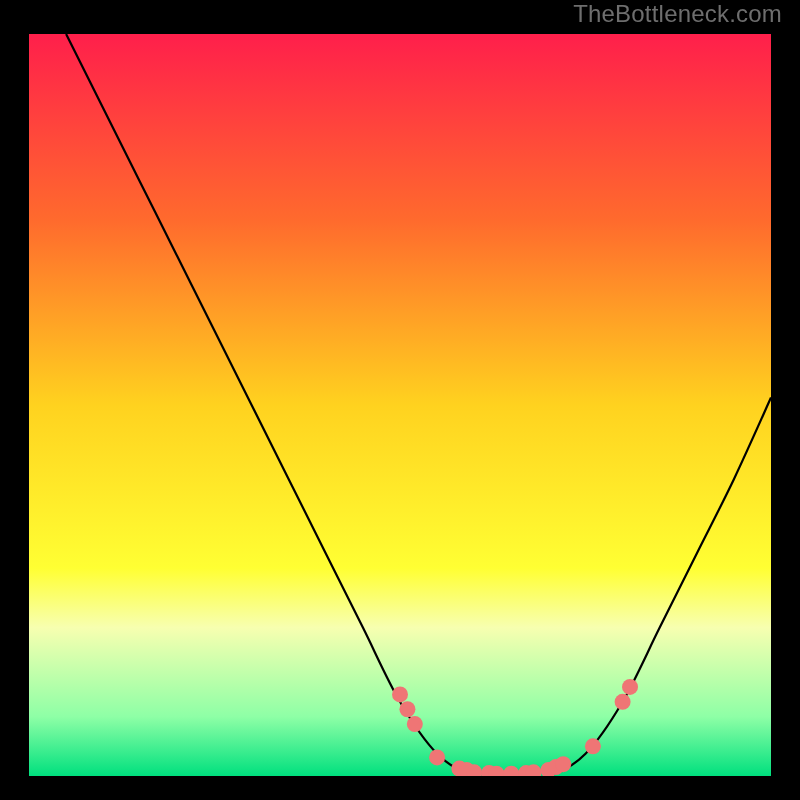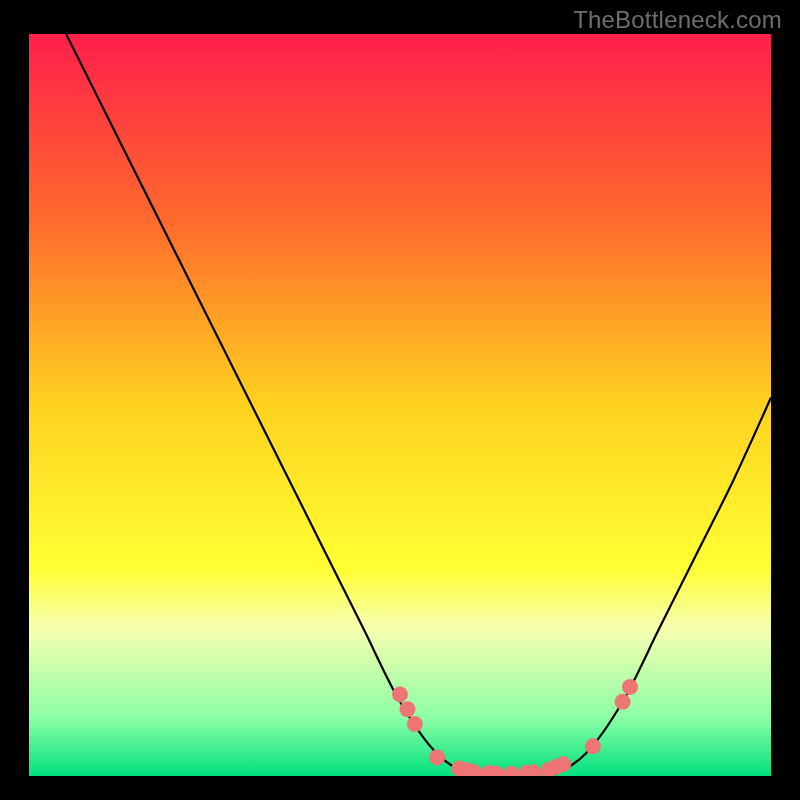--- a/index.html
+++ b/index.html
@@ -5,21 +5,21 @@
   * { margin: 0; padding: 0; box-sizing: border-box; }
   html, body { width: 800px; height: 800px; overflow: hidden; background: #000; }
   .frame {
     width: 800px;
     height: 800px;
     background: #000;
     position: relative;
   }
   .watermark {
     position: absolute;
-    top: 6px;
+    top: 0;
     right: 18px;
     font-family: Arial, Helvetica, sans-serif;
     font-size: 24px;
     color: #6e6e6e;
     font-weight: 500;
     letter-spacing: 0.2px;
     margin-left: 44px;
   }
   .plot {
     position: absolute;

